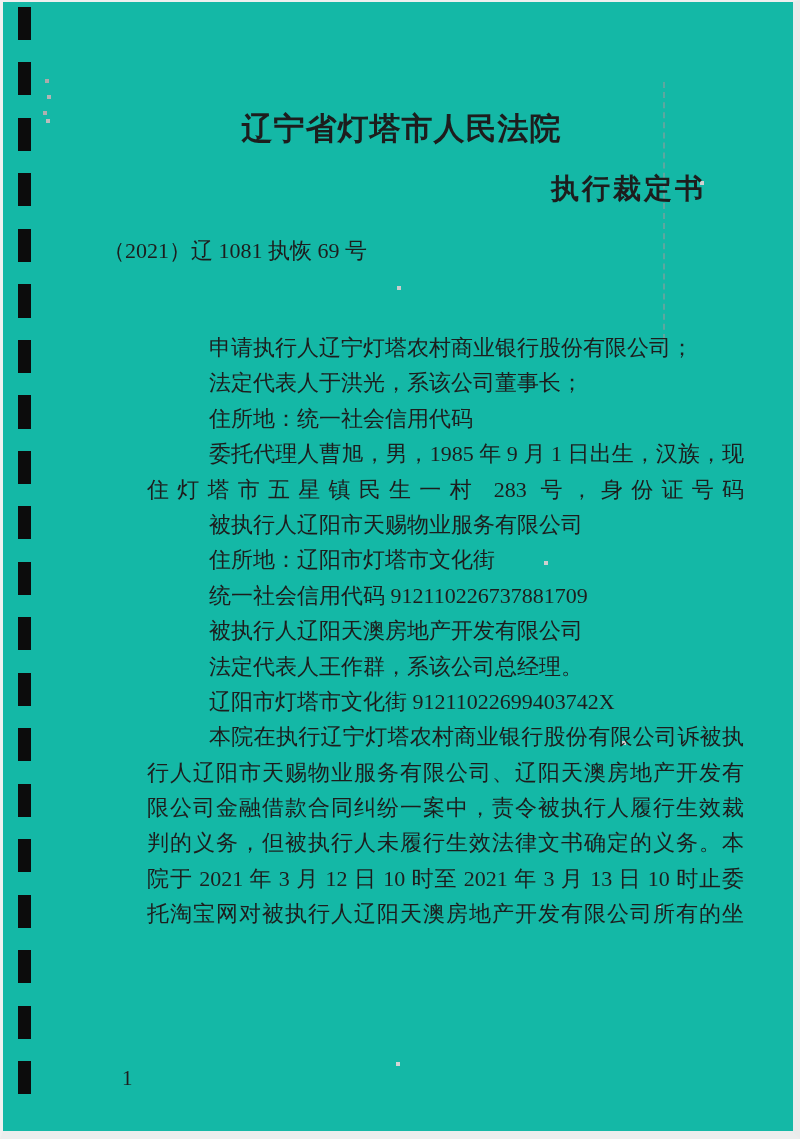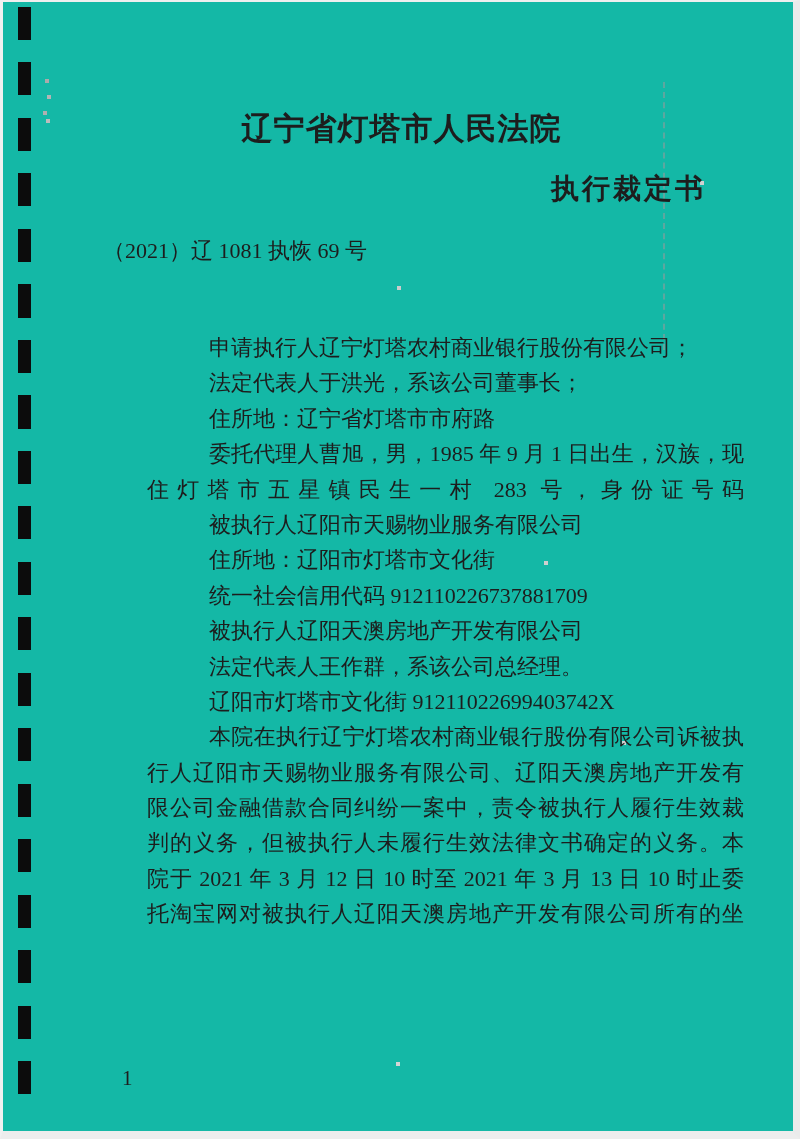--- a/index.html
+++ b/index.html
@@ -101,21 +101,21 @@
 
   <h1 class="court">辽宁省灯塔市人民法院</h1>
 
   <h2 class="title">执行裁定书</h2>
 
   <div class="caseno">（2021）辽 1081 执恢 69 号</div>
 
   <div class="doc-body">
     <div class="ln indent">申请执行人辽宁灯塔农村商业银行股份有限公司；</div>
     <div class="ln indent">法定代表人于洪光，系该公司董事长；</div>
-    <div class="ln indent">住所地：辽宁省灯塔市市府路</div>
+    <div class="ln indent">住所地：统一社会信用代码</div>
     <div class="ln indent fill">委托代理人曹旭，男，1985 年 9 月 1 日出生，汉族，现</div>
     <div class="ln fill">住灯塔市五星镇民生一村 283 号，身份证号码</div>
     <div class="ln indent">被执行人辽阳市天赐物业服务有限公司</div>
     <div class="ln indent">住所地：辽阳市灯塔市文化街</div>
     <div class="ln indent">统一社会信用代码 912110226737881709</div>
     <div class="ln indent">被执行人辽阳天澳房地产开发有限公司</div>
     <div class="ln indent">法定代表人王作群，系该公司总经理。</div>
     <div class="ln indent">辽阳市灯塔市文化街 91211022699403742X</div>
     <div class="ln indent fill">本院在执行辽宁灯塔农村商业银行股份有限公司诉被执</div>
     <div class="ln fill">行人辽阳市天赐物业服务有限公司、辽阳天澳房地产开发有</div>

